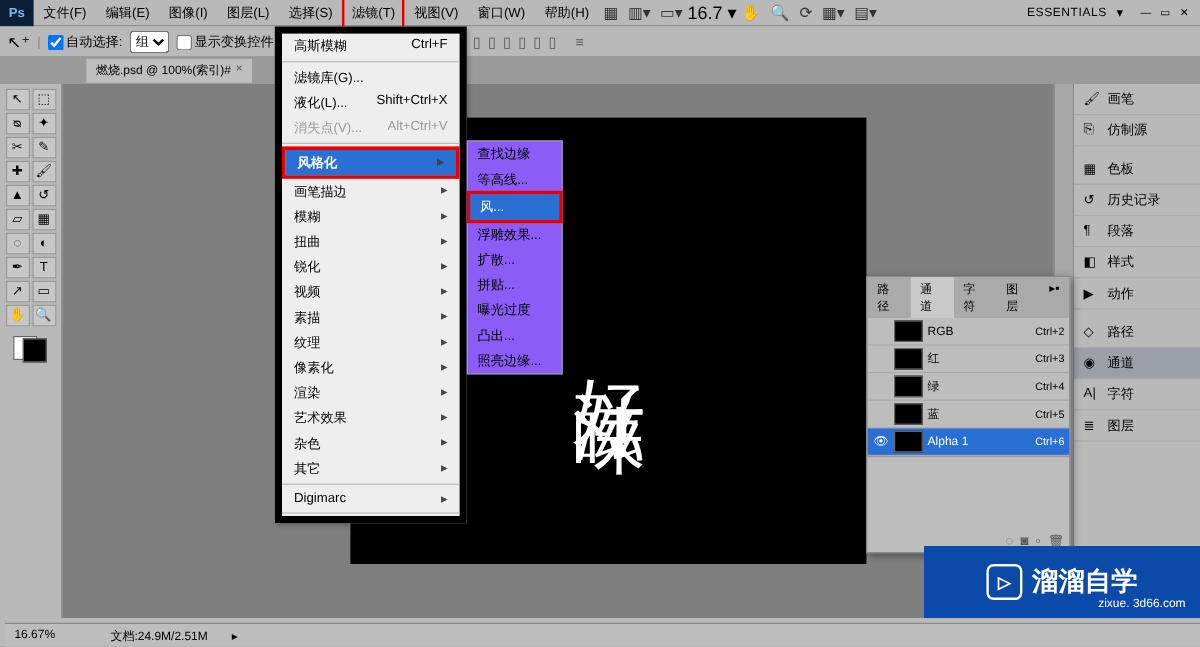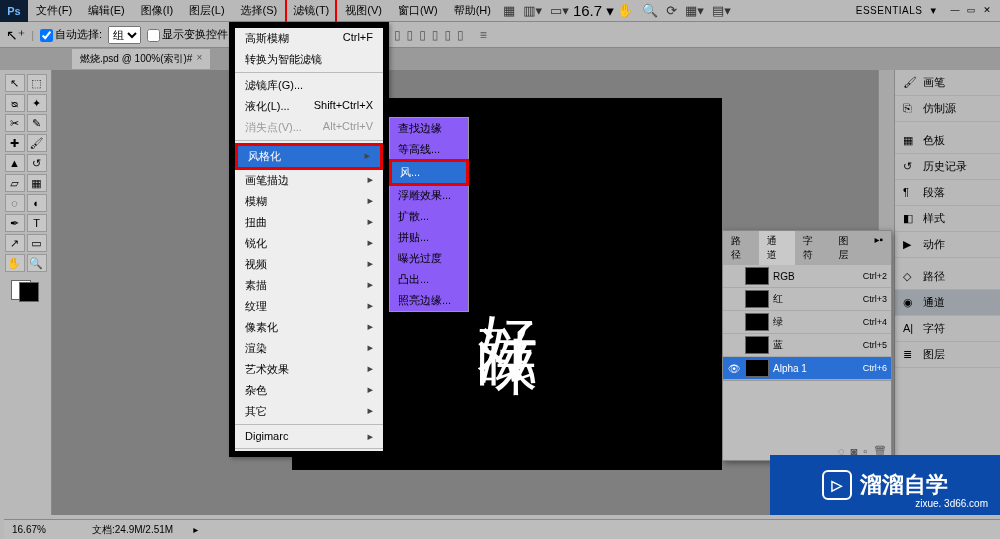--- a/index.html
+++ b/index.html
@@ -35,21 +35,21 @@
 .swatch-wrap { position: relative; width: 30px; height: 30px; }
 
 .canvas-area { flex: 1; background: #7f7f7f; position: relative; display: flex; align-items: center; justify-content: center; }
 .canvas { width: 430px; height: 372px; background: #000; position: absolute; left: 240px; top: 28px; display: flex; align-items: center; justify-content: center; }
 .canvas-text { color: #fff; font-size: 60px; font-family: "KaiTi", "STKaiti", serif; writing-mode: vertical-rl; letter-spacing: 10px; }
 
 .dropdown1 { position: absolute; left: 229px; top: 22px; width: 160px; background: #eee; border: 6px solid #000000; box-shadow: 2px 2px 4px rgba(0,0,0,0.3); font-size: 11px; z-index: 50; }
 .dd-item { padding: 3px 10px; display: flex; justify-content: space-between; cursor: pointer; position: relative; }
 .dd-item .arrow { color: #444; }
 .dd-item.disabled { color: #999; }
-.dd-item.highlight { background: #2a6fd3; color: #fff; }
+.dd-item.highlight { background: #2a6fd3; color: #fff; font-weight: bold; }
 .dd-sep { height: 1px; background: #bbb; margin: 2px 0; }
 .dd1-redwrap { border: 3px solid #e60000; }
 
 .dropdown2 { position: absolute; left: 389px; top: 117px; width: 80px; background: #8b5cf6; border: 1px solid #999; box-shadow: 2px 2px 4px rgba(0,0,0,0.3); font-size: 11px; z-index: 51; }
 .dd2-item { padding: 3px 8px; cursor: pointer; }
 .dd2-item.highlight { background: #2a6fd3; color: #fff; }
 .dd2-redwrap { border: 3px solid #e60000; margin: -1px; }
 
 .panels-right { width: 106px; background: #b9b9b9; border-left: 1px solid #888; display: flex; flex-direction: column; font-size: 11px; }
 .panel-row { display: flex; align-items: center; gap: 6px; padding: 5px 8px; cursor: pointer; border-bottom: 1px solid #aaa; }
@@ -311,23 +311,20 @@
       <span>🗑</span>
     </div>
   </div>
 </div>
 
 <div class="dropdown1" id="dd1">
     <div class="dd-item">
       <span>高斯模糊</span>
       <span>Ctrl+F</span>
     </div>
-    <div class="dd-item">
-      <span>转换为智能滤镜</span>
-    </div>
     <div class="dd-sep"></div>
     <div class="dd-item">
       <span>滤镜库(G)...</span>
     </div>
     <div class="dd-item">
       <span>液化(L)...</span>
       <span>Shift+Ctrl+X</span>
     </div>
     <div class="dd-item disabled">
       <span>消失点(V)...</span>

